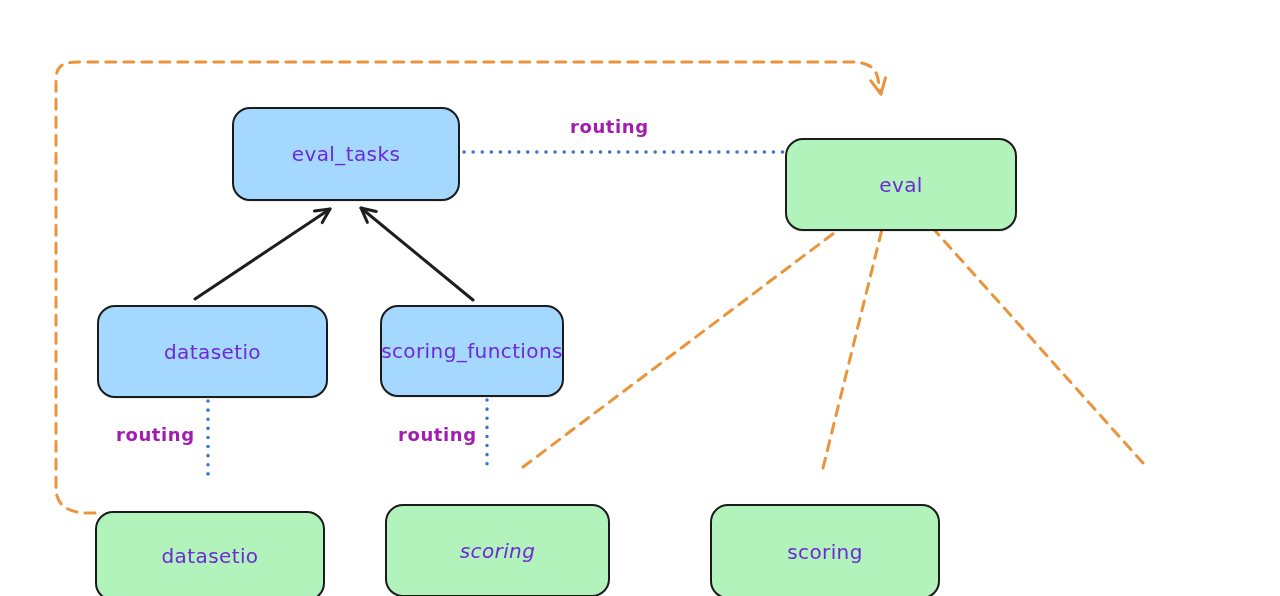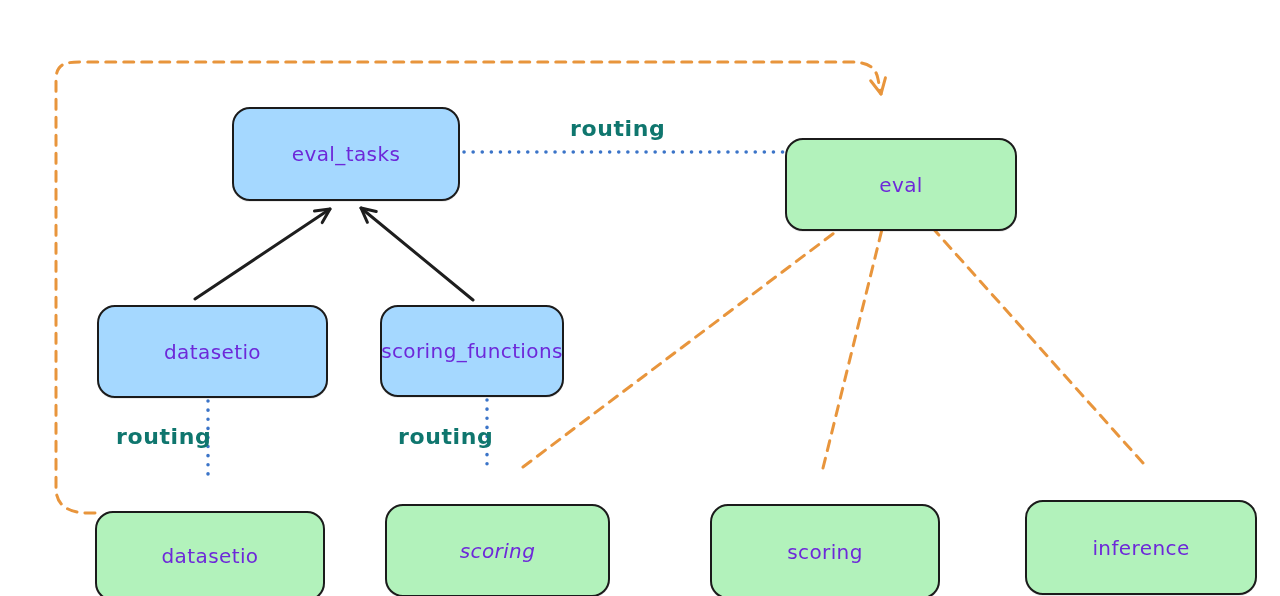--- a/index.html
+++ b/index.html
@@ -34,22 +34,22 @@
     font-size: 20px;
     color: #6d28d9;
     letter-spacing: 0.4px;
     box-shadow: 0 1px 0 rgba(0,0,0,0.08);
   }
   .node-blue  { background: #a5d8ff; }
   .node-green { background: #b2f2bb; margin-top: 33px; }
 
   .edge-label {
     position: absolute;
-    color: #0f766e;
-    font-size: 22px;
+    color: #a21caf;
+    font-size: 18px;
     font-weight: 600;
     letter-spacing: 0.6px;
     white-space: nowrap;
   }
 
   
   #node-eval-tasks        { left: 232px;  top: 107px; width: 228px; height: 94px; }
   #node-eval              { left: 785px;  top: 105px; width: 232px; height: 93px; }
   #node-datasets          { left: 97px;   top: 305px; width: 231px; height: 93px; }
   #node-scoring-functions { left: 380px;  top: 305px; width: 184px; height: 92px; }
@@ -105,21 +105,18 @@
   </div>
   <div class="node node-green" id="node-datasetio">
     <span>datasetio</span>
   </div>
   <div class="node node-green" id="node-scoring">
     <span>scoring</span>
   </div>
   <div class="node node-green" id="node-agents">
     <span>scoring</span>
   </div>
-  <div class="node node-green" id="node-inference">
-    <span>inference</span>
-  </div>
 
   <div class="edge-label" id="label-routing-top">routing</div>
   <div class="edge-label" id="label-routing-left">routing</div>
   <div class="edge-label" id="label-routing-mid">routing</div>
 
 </div>
 
 </body></html>

